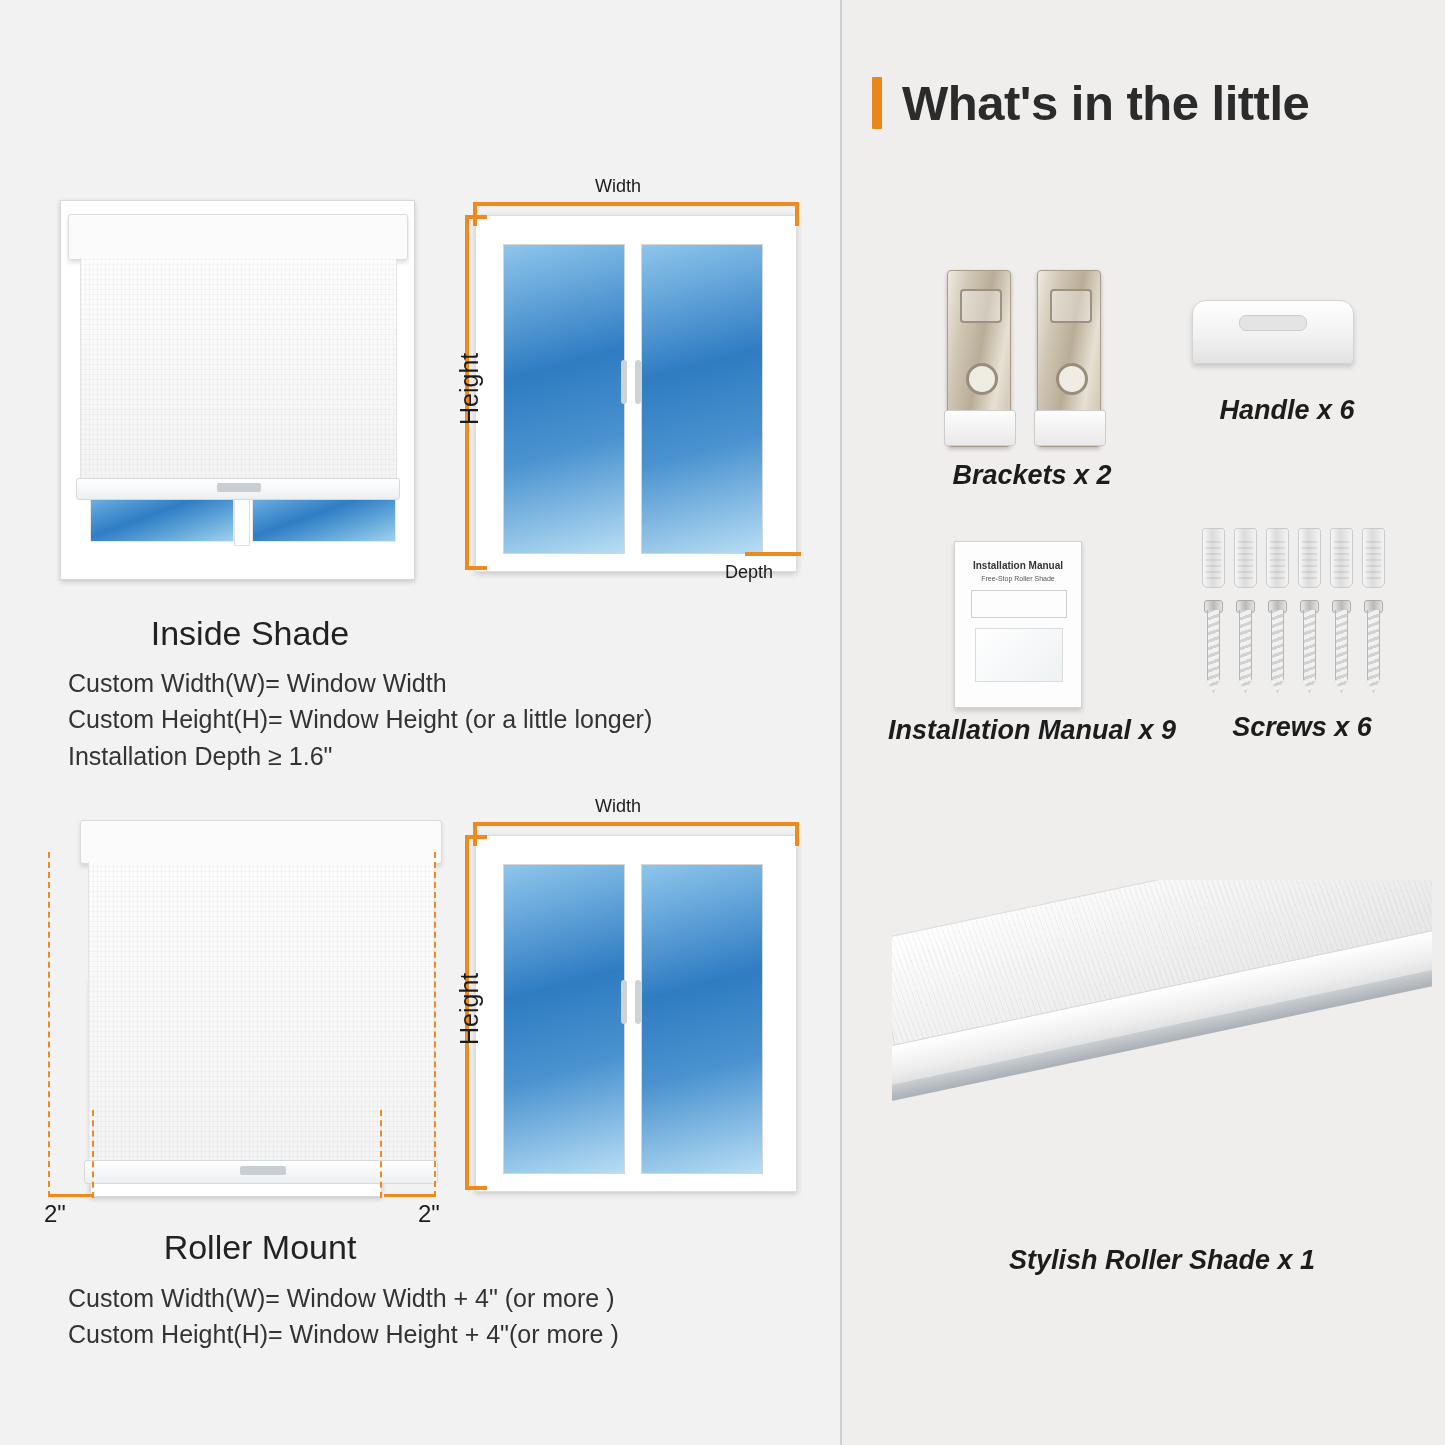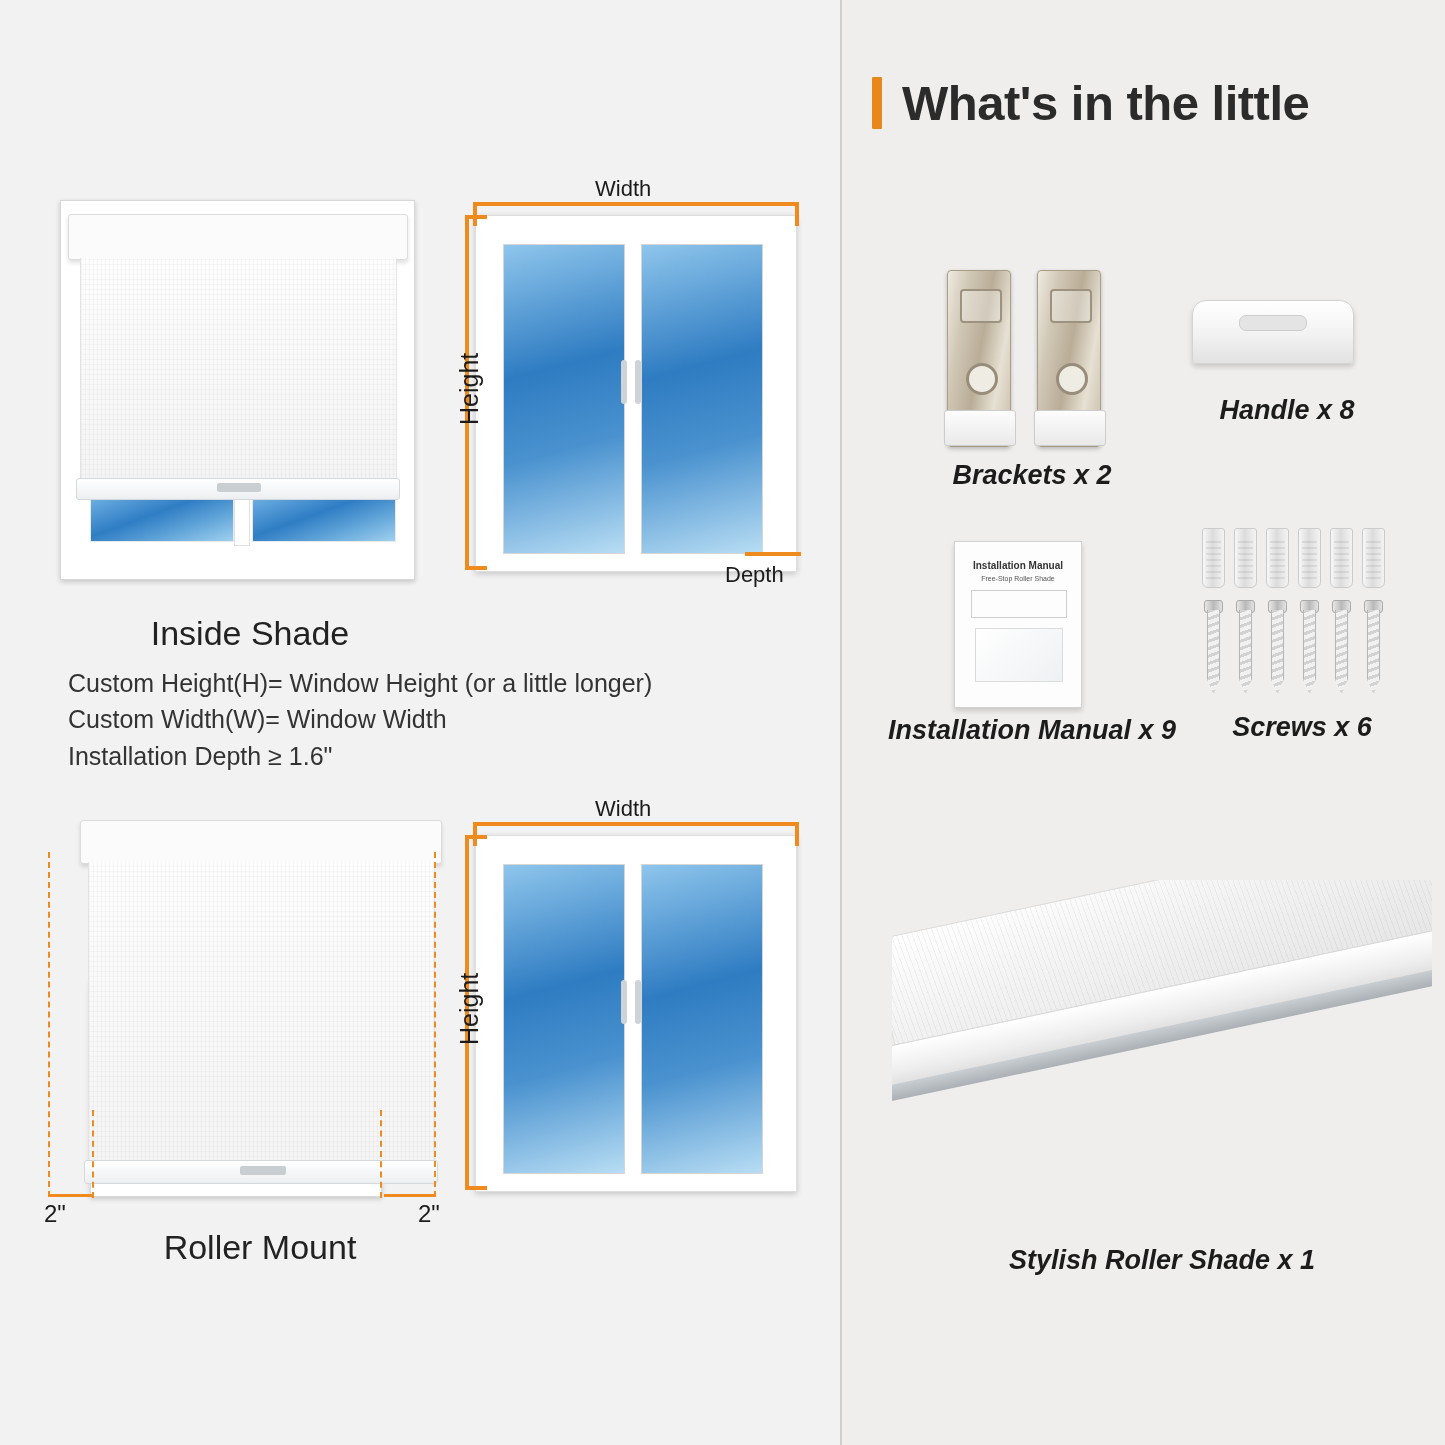--- a/index.html
+++ b/index.html
@@ -90,21 +90,21 @@
   .sash{
     position:absolute;
     background:linear-gradient(165deg,#8fc6ec 0%,#2f7cc2 40%,#4a92cf 65%,#b9def4 100%);
     border:6px solid #ffffff;
     box-shadow:inset 0 0 0 1px #d6d6d6;
   }
   .handle-bar{
     position:absolute;width:6px;height:44px;background:#cdd3d7;border-radius:3px;
   }
   .dim-label{
-    position:absolute;font-size:22px;color:#1b1b1b;
+    position:absolute;font-size:18px;color:#1b1b1b;
   }
   .dim-vert{
     position:absolute;font-size:25px;color:#1b1b1b;
     transform:rotate(-90deg);transform-origin:left top;white-space:nowrap;
   }
   .orange-line{position:absolute;background:#ef8a1f;}
   .orange-dash-v{
     position:absolute;border-left:2px dashed #ef8a1f;
   }
   .tick{position:absolute;background:#ef8a1f;}
@@ -237,22 +237,22 @@
         <div class="dim-vert" style="left:0px;top:235px;">Height</div>
 
         <div class="orange-line" style="left:290px;top:362px;width:56px;height:4px;"></div>
         <div class="dim-label" style="left:270px;top:372px;">Depth</div>
       </div>
     </div>
 
     <div class="mount-caption" style="position:absolute;left:0;top:608px;width:500px;">Inside Shade</div>
 
     <div class="mount-lines" style="position:absolute;left:0;top:665px;width:800px;">
+      <div>Custom Width(W)= Window Width</div>
       <div>Custom Height(H)= Window Height (or a little longer)</div>
-      <div>Custom Width(W)= Window Width</div>
       <div>Installation Depth ≥ 1.6"</div>
     </div>
 
     <div class="mount-block" style="top:805px;height:420px;">
 
       <div class="shade-wrap" style="left:40px;top:5px;width:400px;height:400px;">
         <div class="win-frame" style="left:50px;top:170px;width:290px;height:215px;"></div>
         <div class="shade-head" style="left:40px;top:10px;width:360px;height:42px;"></div>
         <div class="shade-fabric" style="left:48px;top:52px;width:345px;height:300px;"></div>
         <div class="shade-rail" style="left:44px;top:350px;width:352px;height:22px;">
@@ -283,20 +283,24 @@
 
         <div class="orange-line" style="left:10px;top:25px;width:4px;height:355px;"></div>
         <div class="tick" style="left:10px;top:25px;width:22px;height:4px;"></div>
         <div class="tick" style="left:10px;top:376px;width:22px;height:4px;"></div>
         <div class="dim-vert" style="left:0px;top:235px;">Height</div>
       </div>
     </div>
 
     <div class="mount-caption" style="position:absolute;left:0;top:1222px;width:520px;">Roller Mount</div>
 
+    <div class="mount-lines" style="position:absolute;left:0;top:1280px;width:800px;">
+      <div>Custom Width(W)= Window Width + 4" (or more )</div>
+      <div>Custom Height(H)= Window Height + 4"(or more )</div>
+    </div>
   </div>
 
   <div class="col-right">
 
     <div class="section-title" id="title-right">
       <span class="title-bar"></span>
       <span>What's in the little</span>
     </div>
 
     <div style="position:absolute;left:95px;top:270px;width:180px;height:180px;">
@@ -307,21 +311,21 @@
         <div class="bracket-foot"></div>
       </div>
     </div>
     <div class="pkg-caption" style="left:60px;top:460px;width:260px;">Brackets x 2</div>
 
     <div style="position:absolute;left:350px;top:300px;width:180px;height:90px;">
       <div class="handle-tool" style="left:0;top:0;">
         <div class="handle-slot"></div>
       </div>
     </div>
-    <div class="pkg-caption" style="left:325px;top:395px;width:240px;">Handle x 8</div>
+    <div class="pkg-caption" style="left:325px;top:395px;width:240px;">Handle x 6</div>
 
     <div style="position:absolute;left:100px;top:541px;width:200px;height:200px;">
       <div class="manual" style="left:12px;top:0;">
         <div class="manual-title">Installation Manual</div>
         <div class="manual-sub">Free-Stop Roller Shade</div>
         <div class="manual-box"></div>
         <div class="manual-img"></div>
       </div>
     </div>
     <div class="pkg-caption" style="left:20px;top:715px;width:340px;">Installation Manual x 9</div>

